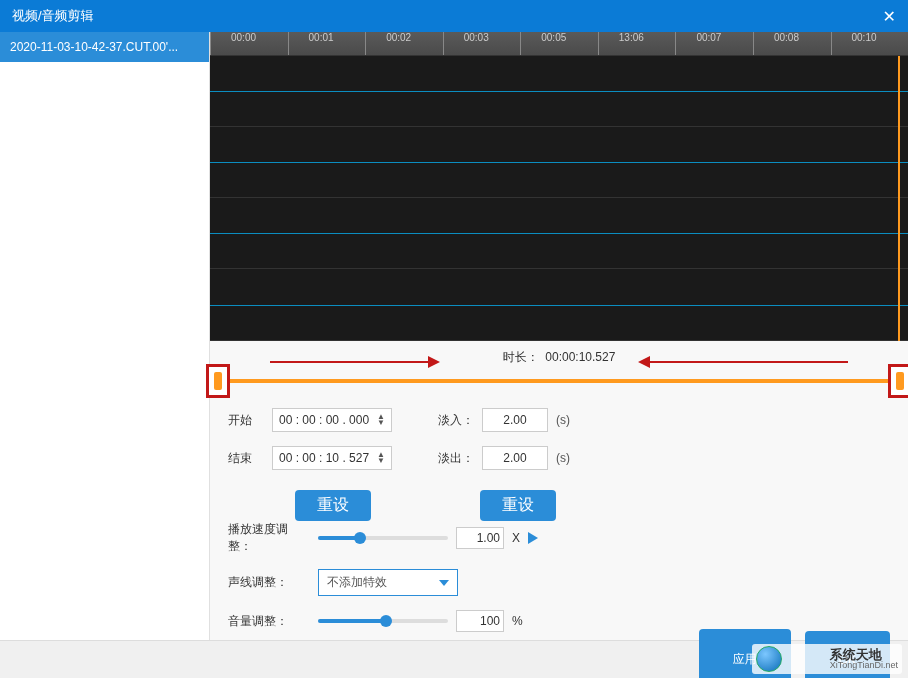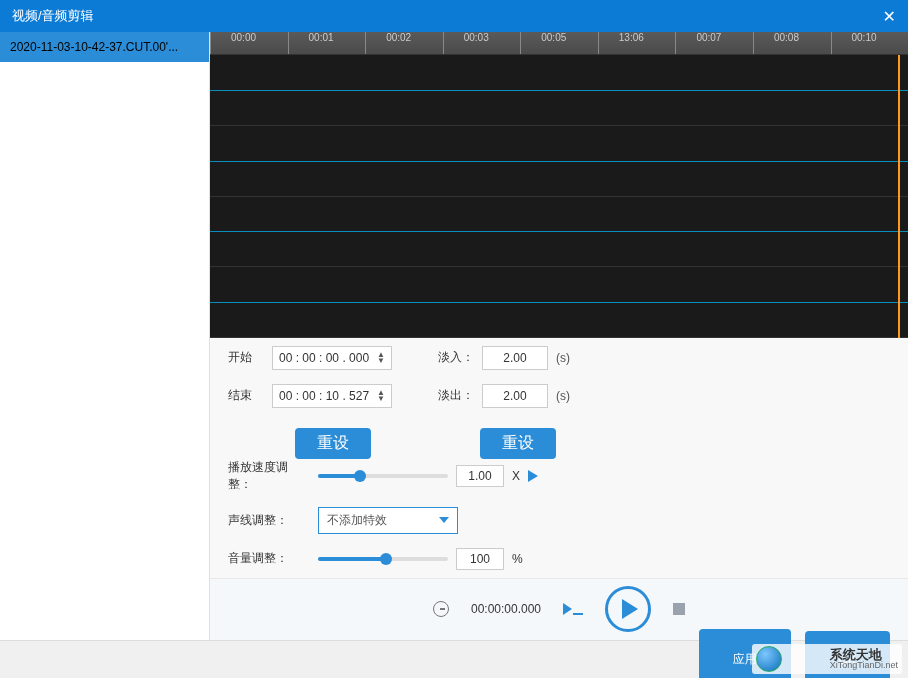--- a/index.html
+++ b/index.html
@@ -3,21 +3,21 @@
 <meta charset="utf-8">
 <style>
 * { box-sizing: border-box; margin: 0; padding: 0; font-family: "Microsoft YaHei", Arial, sans-serif; }
 body { background: #fff; width: 908px; height: 678px; overflow: hidden; position: relative; }
 
 .titlebar { background: #0b7bd6; height: 32px; display: flex; align-items: center; justify-content: space-between; padding: 0 12px; color: #fff; font-size: 13px; }
 .titlebar .close { cursor: pointer; font-size: 16px; }
 
 .main { display: flex; height: 608px; }
 .sidebar { width: 210px; background: #fff; border-right: 1px solid #e0e0e0; }
-.file-item { background: #2b8dd8; color: #000000; font-size: 12px; padding: 8px 10px; white-space: nowrap; overflow: hidden; text-overflow: ellipsis; }
+.file-item { background: #2b8dd8; color: #ffffff; font-size: 12px; padding: 8px 10px; white-space: nowrap; overflow: hidden; text-overflow: ellipsis; }
 
 .content { flex: 1; background: #f8f8f8; display: flex; flex-direction: column; }
 
 .ruler { height: 24px; background: linear-gradient(#5a5a5a,#4a4a4a); display: flex; position: relative; border-bottom: 1px solid #333; }
 .ruler-tick { flex: 1; position: relative; color: #ccc; font-size: 10px; text-align: left; padding-left: 20px; border-left: 1px solid #888; }
 
 .waveform { background: #1a1a1a; height: 290px; display: flex; flex-direction: column; position: relative; }
 .wave-track { flex: 1; border-bottom: 1px solid #333; position: relative; }
 .wave-line { position: absolute; left: 0; right: 0; top: 50%; height: 1px; background: #0b8dc0; }
 .end-marker { position: absolute; right: 8px; top: 0; bottom: 0; width: 2px; background: #ff9a1f; }
@@ -47,21 +47,21 @@
 .spin { border: 1px solid #ccc; padding: 4px 6px; width: 120px; display: flex; justify-content: space-between; align-items: center; background: #fff; }
 .spin-btns { display: flex; flex-direction: column; line-height: 6px; font-size: 8px; color: #555; }
 .box-in { border: 1px solid #ccc; width: 66px; padding: 4px 6px; background: #fff; text-align: center; }
 .unit { color: #555; }
 .btn-blue { background: #2b8dd8; color: #fff; border: none; border-radius: 4px; padding: 5px 22px; font-size: 16px; cursor: pointer; }
 .btn-row { text-align: center; margin-top: 6px; }
 
 .hslider { position: relative; width: 130px; height: 4px; background: #ddd; border-radius: 2px; }
 .hslider .fill { position: absolute; left: 0; height: 100%; background: #2b8dd8; width: 30%; border-radius: 2px; }
 .hslider .knob { position: absolute; width: 12px; height: 12px; background: #2b8dd8; border-radius: 50%; top: -4px; left: 28%; }
-.box-sm { border: 1px solid #ccc; width: 48px; padding: 3px; text-align: center; background: #fff; }
+.box-sm { border: 1px solid #ccc; width: 48px; padding: 3px; text-align: right; background: #fff; }
 .play-tri { width: 0; height: 0; border-top: 6px solid transparent; border-bottom: 6px solid transparent; border-left: 10px solid #2b8dd8; display: inline-block; }
 .select { border: 1px solid #2b8dd8; padding: 4px 8px; width: 140px; display: flex; justify-content: space-between; align-items: center; background: #fff; color: #555; }
 .select .caret { width: 0; height: 0; border-left: 5px solid transparent; border-right: 5px solid transparent; border-top: 6px solid #2b8dd8; }
 
 .playback { border-top: 1px solid #e8e8e8; background: #f4f8fb; height: 64px; display: flex; align-items: center; justify-content: center; gap: 22px; }
 .clock-ico { width: 16px; height: 16px; border: 1.5px solid #777; border-radius: 50%; position: relative; }
 .clock-ico::after { content: ""; position: absolute; width: 5px; height: 1.5px; background: #777; top: 6px; left: 6px; }
 .time-txt { font-size: 12px; color: #333; }
 .jump-ico { display: flex; align-items: flex-end; gap: 1px; }
 .jump-ico .t { width: 0; height: 0; border-top: 6px solid transparent; border-bottom: 6px solid transparent; border-left: 9px solid #2b8dd8; }
@@ -114,20 +114,35 @@
         </div>
       <div class="wave-track">
           <div class="wave-line"></div>
         </div>
       <div class="wave-track">
           <div class="wave-line"></div>
         </div>
       <div class="end-marker"></div>
     </div>
 
+    <div class="slider-area">
+      <div class="duration-label">
+        <span>时长：</span>&nbsp;&nbsp;<span>00:00:10.527</span>
+      </div>
+      <div class="arrow-red left"></div>
+      <div class="arrow-red right"></div>
+      <div class="hbox-slider">
+        <div class="handle-box left">
+            <div class="handle-inner"></div>
+          </div>
+        <div class="handle-box right">
+            <div class="handle-inner"></div>
+          </div>
+      </div>
+    </div>
 
     <div class="controls">
       <div class="col col1">
         <div class="row">
           <label>开始</label>
           <div class="spin">
             <span>00 : 00 : 00 . 000</span>
             <span class="spin-btns">
                 <span>▲</span>
                 <span>▼</span>
@@ -184,32 +199,20 @@
           <div class="hslider">
               <div class="fill" style="width:50%"></div>
               <div class="knob" style="left:48%"></div>
             </div>
           <div class="box-sm">100</div>
           <span>%</span>
         </div>
       </div>
     </div>
 
-    <div class="playback">
-      <span class="clock-ico"></span>
-      <span class="time-txt">00:00:00.000</span>
-      <span class="jump-ico">
-          <span class="t"></span>
-          <span class="u"></span>
-        </span>
-      <div class="big-play">
-          <div class="tri"></div>
-        </div>
-      <div class="stop-sq"></div>
-    </div>
   </div>
 </div>
 
 <div class="footer">
   <button class="fbtn">应用</button>
   <button class="fbtn">OK</button>
 </div>
 
 <div class="watermark">
   <div class="wm-globe"></div>

